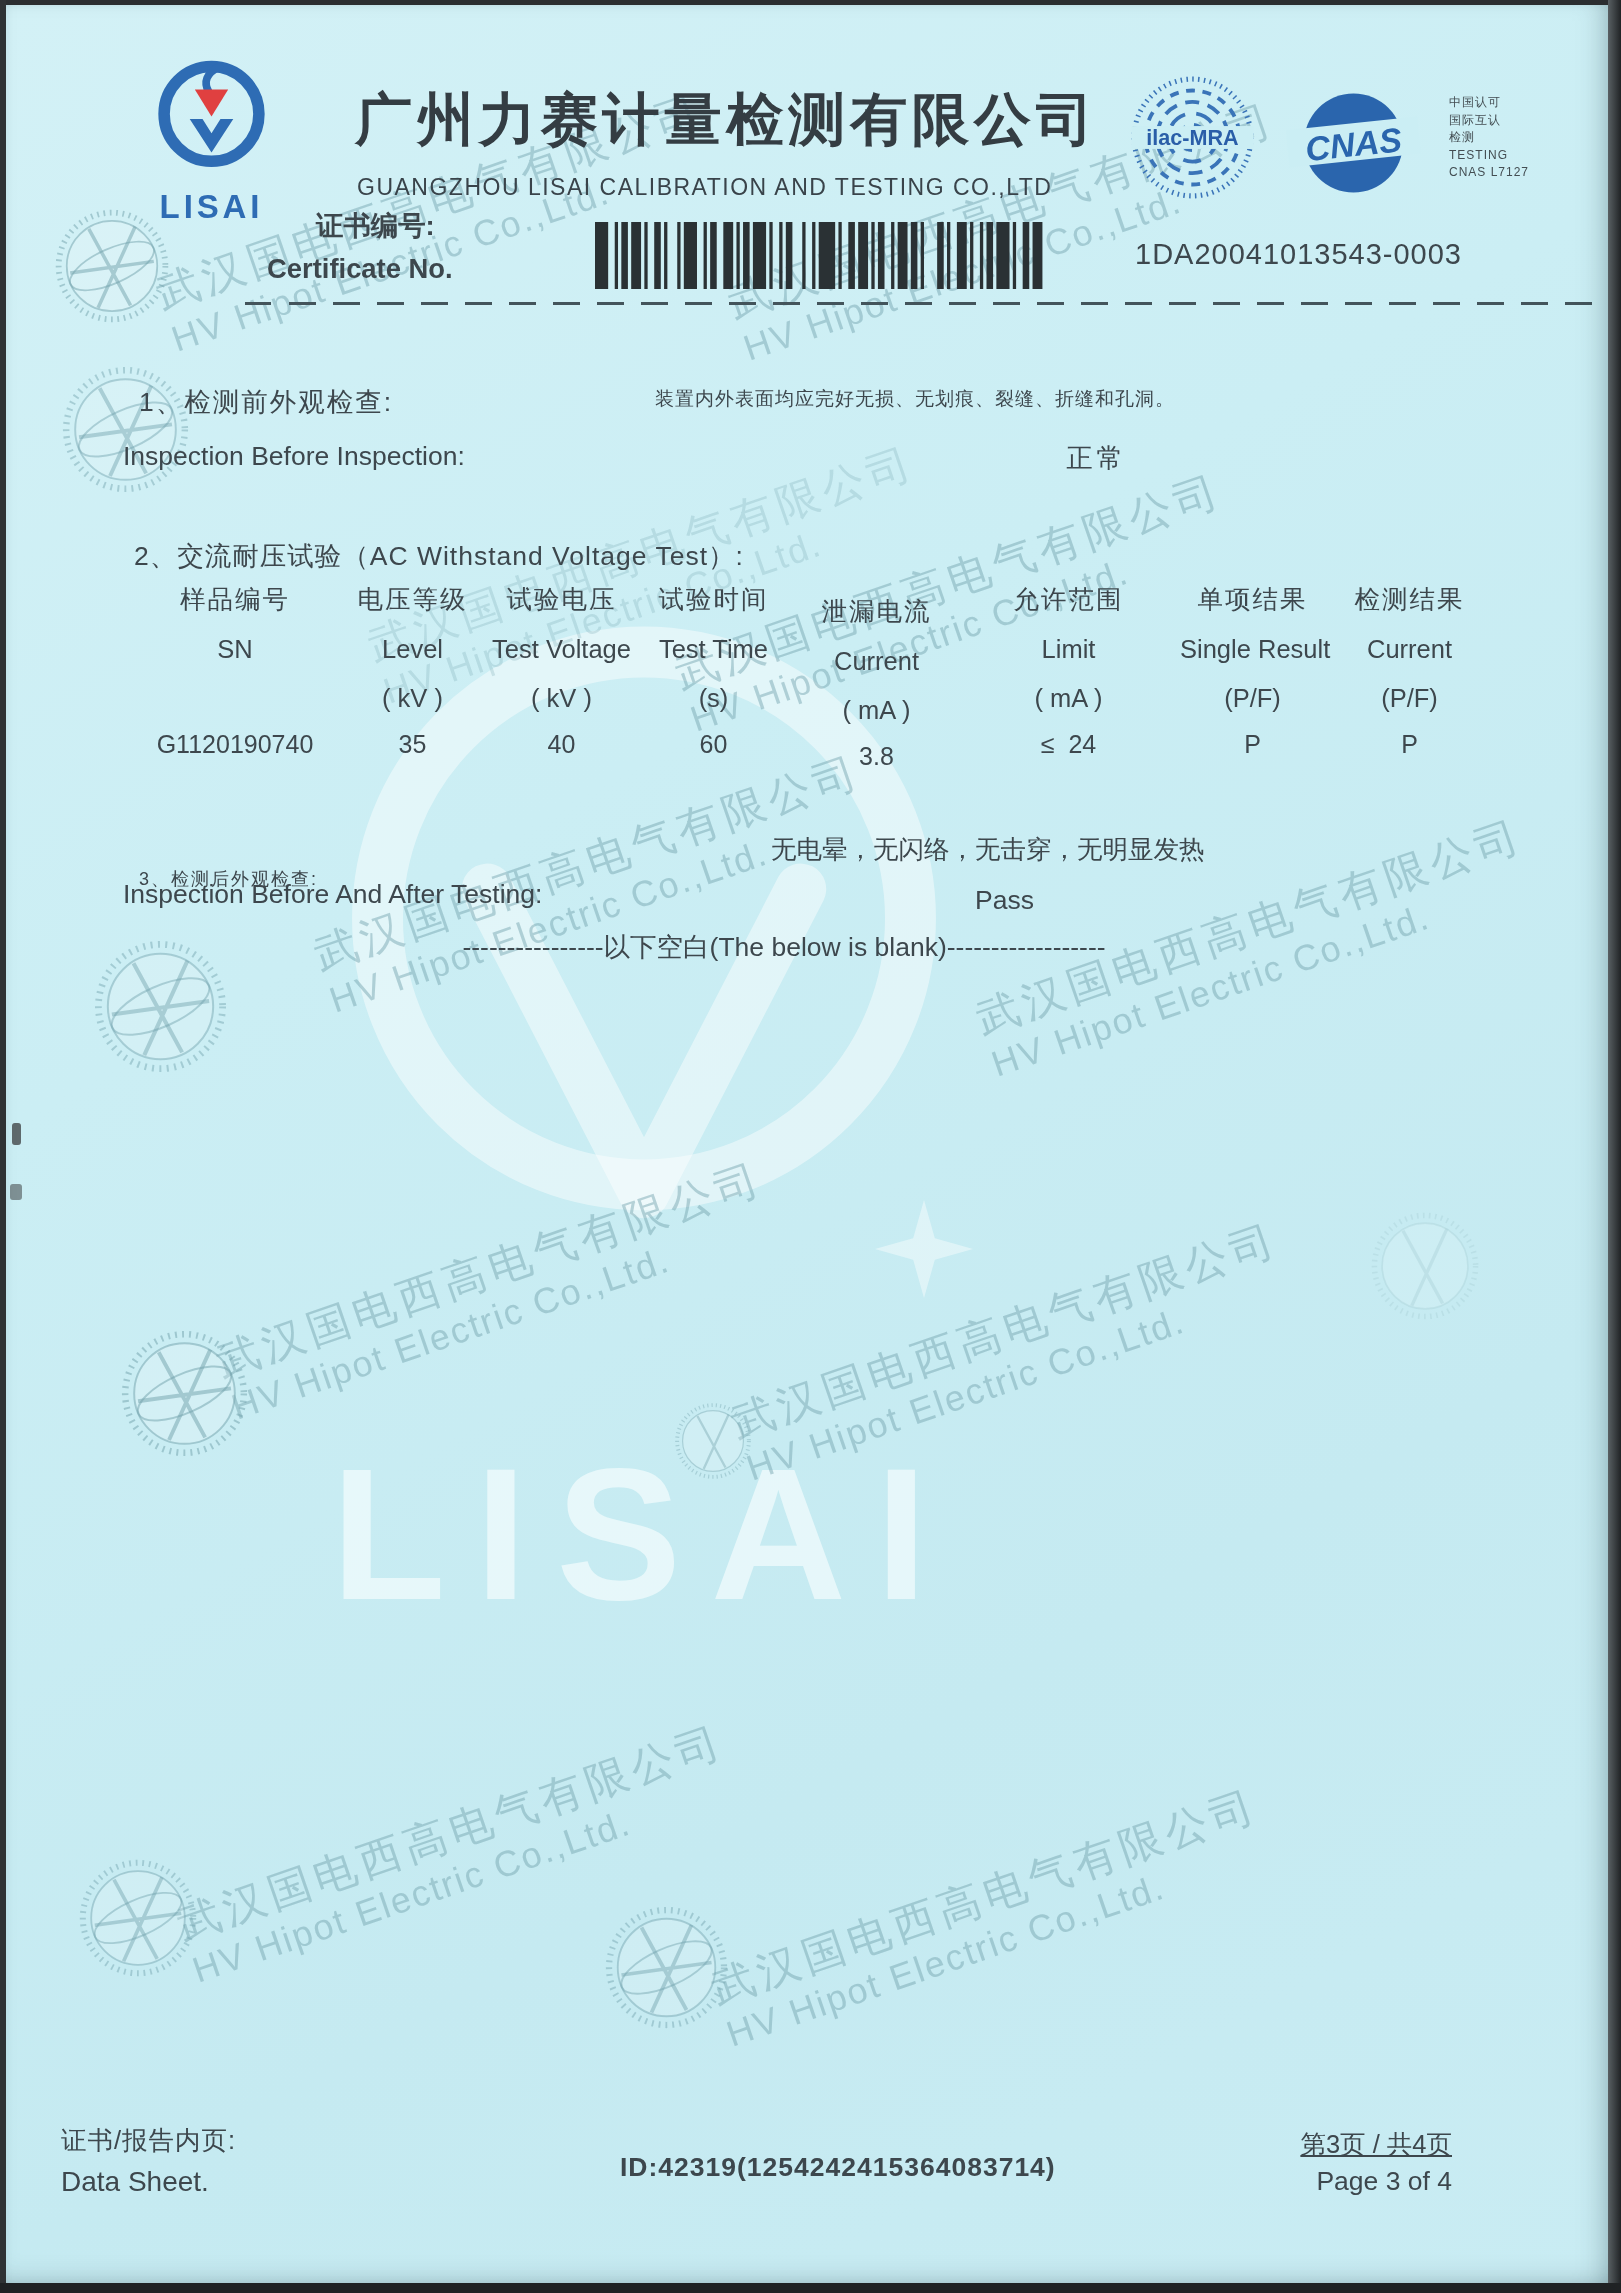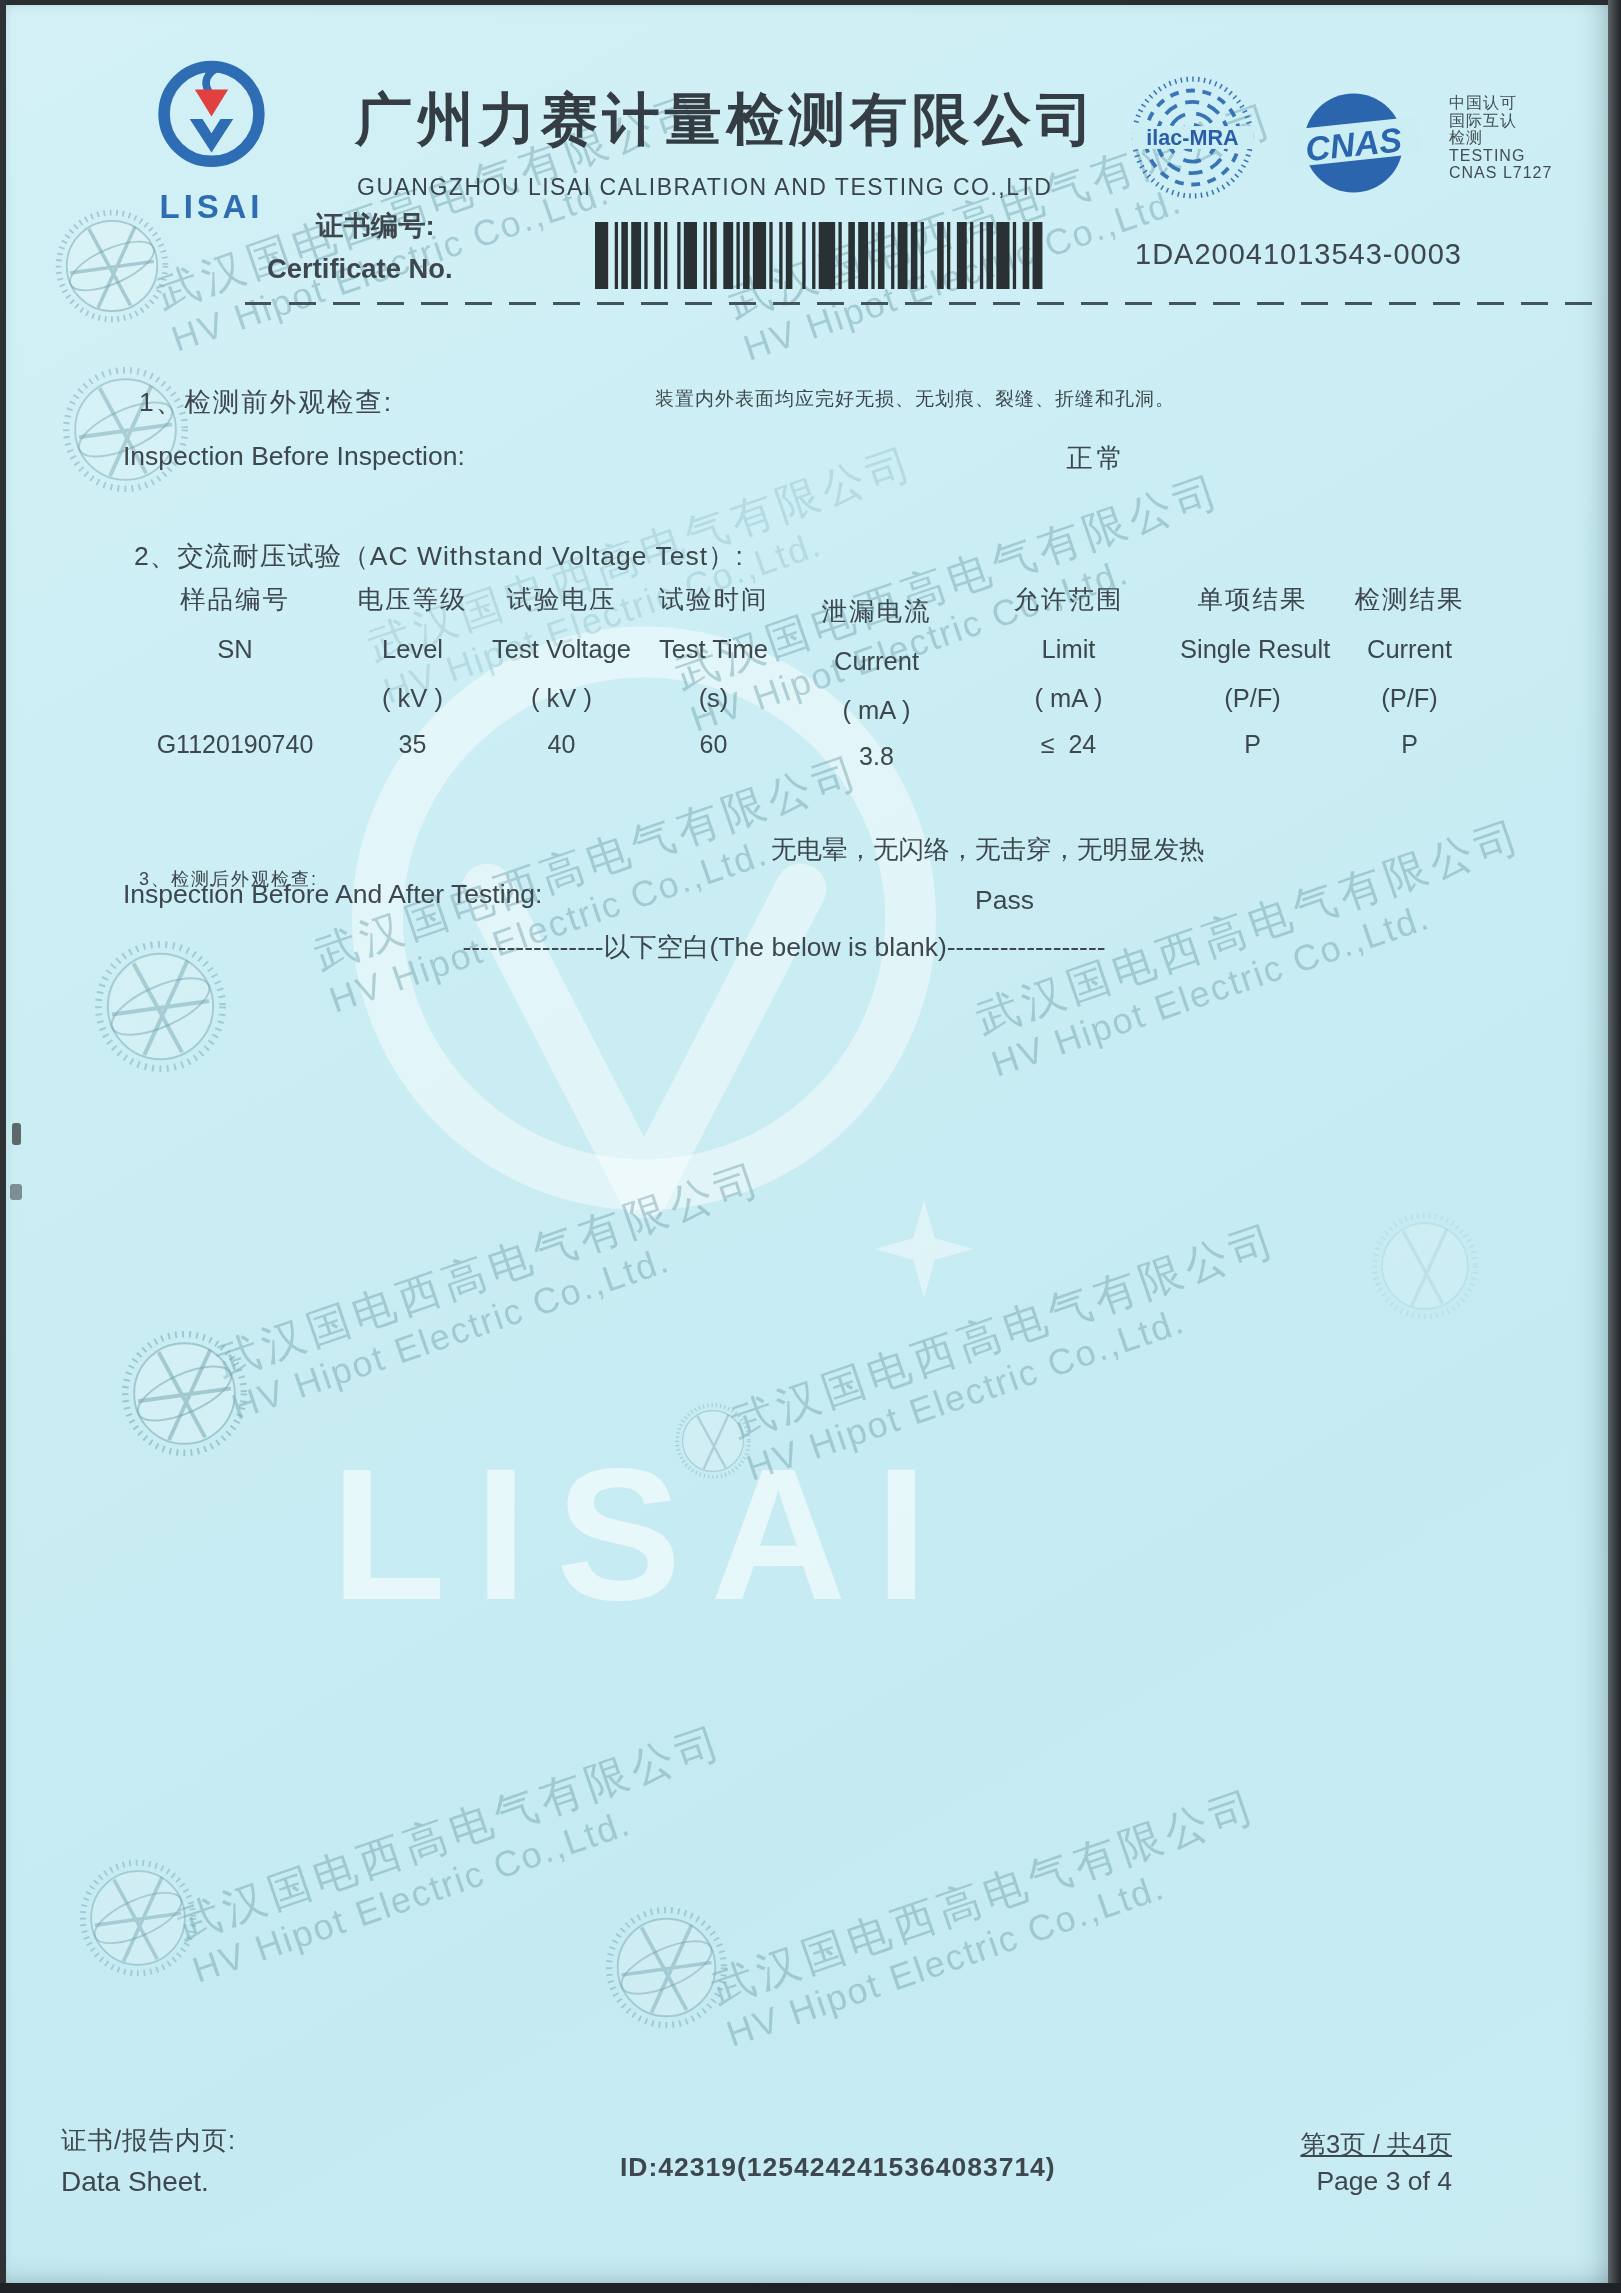--- a/index.html
+++ b/index.html
@@ -31,21 +31,21 @@
   .emblem{position:absolute;left:147px;top:55px;width:129px;height:123px;z-index:2;}
   .emblem-word{left:145px;top:188px;width:133px;text-align:center;font-size:33px;font-weight:700;color:#2e6cb4;letter-spacing:3.9px;}
   .co-cn{left:355px;top:82px;font-size:57px;font-weight:700;color:#343d43;letter-spacing:4.9px;}
   .co-en{left:357px;top:167px;font-size:23px;letter-spacing:1.5px;color:#39434a;margin-top:7px;}
   .cert-label-cn{left:316px;top:208px;font-size:27.4px;font-weight:700;}
   .cert-label-en{left:267px;top:253px;font-size:27.4px;font-weight:700;}
   .barcode{position:absolute;left:595px;top:222px;width:454px;height:67px;z-index:2;}
   .ilac{position:absolute;left:1129px;top:74px;width:127px;height:127px;z-index:2;}
   .cnas{position:absolute;left:1286px;top:88px;width:135px;height:110px;z-index:2;}
   .accred{position:absolute;left:1449px;top:94px;z-index:2;color:#434d52;}
-  .accred div{font-size:16px;line-height:17.6px;letter-spacing:1px;}
+  .accred div{font-size:12px;line-height:17.6px;letter-spacing:1px;}
   .cert-no{left:1135px;top:238px;font-size:29px;letter-spacing:1px;color:#3d474d;}
   .divider{
     position:absolute;left:245px;top:302px;width:1351px;height:2.9px;z-index:2;
     background:repeating-linear-gradient(90deg,#43545b 0 26.5px,rgba(0,0,0,0) 26.5px 44px);
   }
 
   
   .s1-title-cn{left:139px;top:384px;font-size:26.5px;letter-spacing:2px;}
   .s1-req{left:655px;top:386px;font-size:19px;letter-spacing:1px;}
   .s1-title-en{left:123px;top:441px;font-size:26.5px;}

